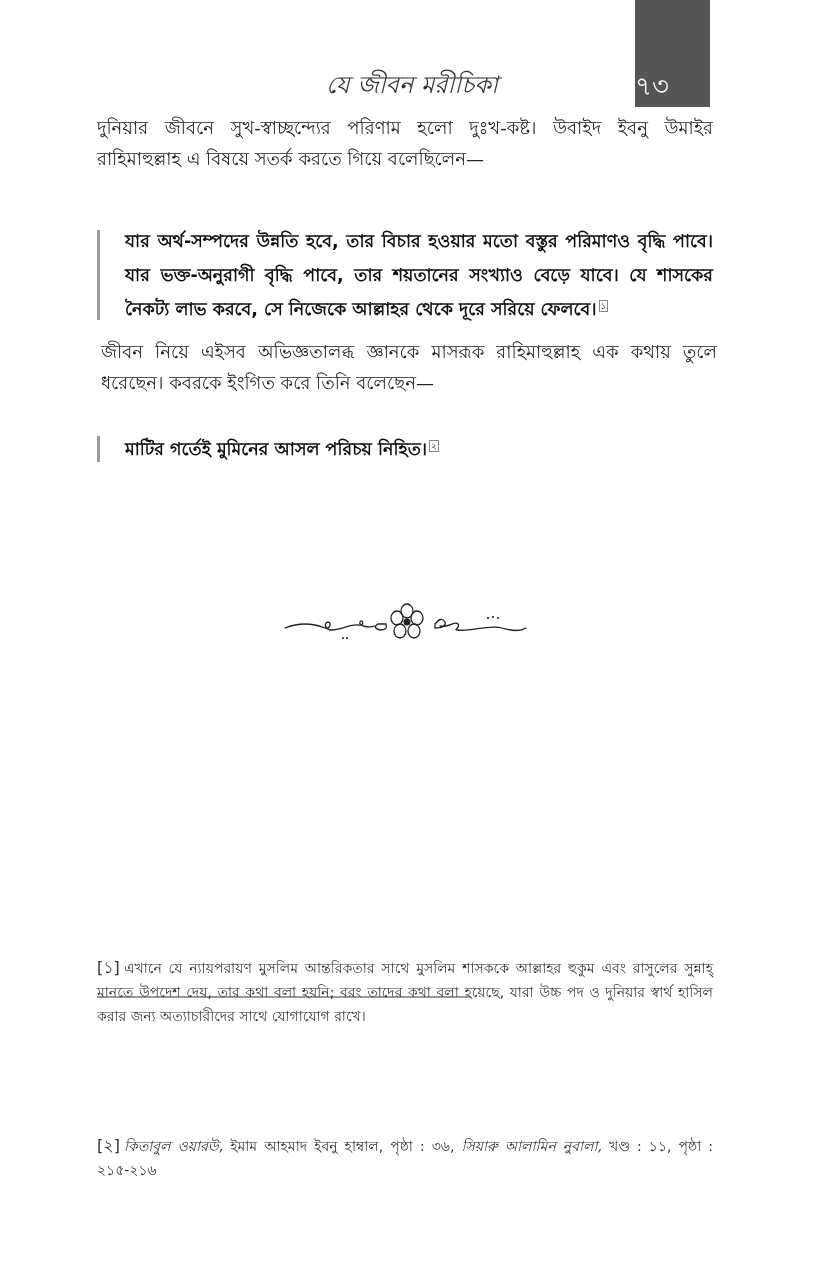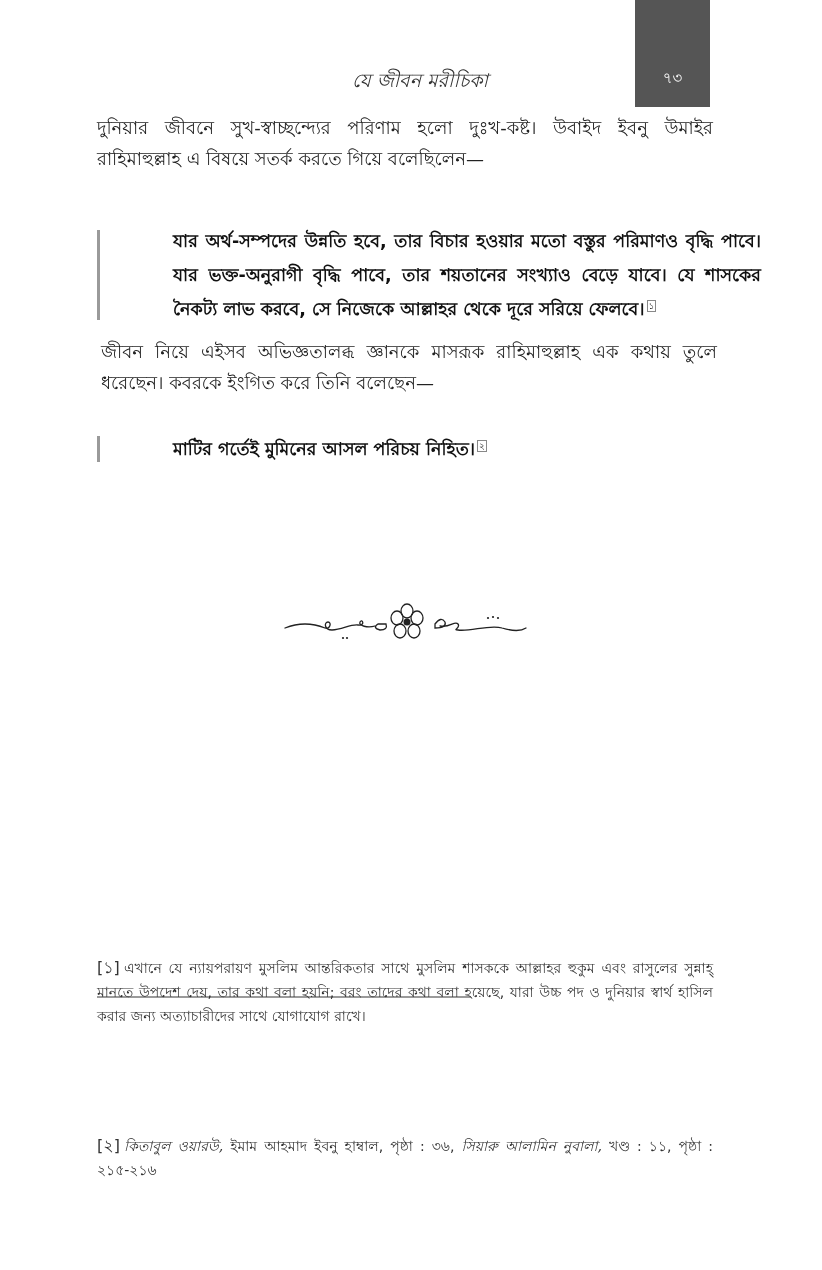--- a/index.html
+++ b/index.html
@@ -1,26 +1,26 @@
 <!DOCTYPE html>
 <html><head>
 <meta charset="utf-8">
 <style>
   html, body { margin: 0; padding: 0; background: #ffffff; }
   body { width: 822px; height: 1270px; position: relative; overflow: hidden;
          font-family: "DejaVu Sans", sans-serif; color: #1a1a1a; }
   .page-box { position: absolute; left: 635px; top: 0; width: 75px; height: 107px;
               background: #555555; }
-  .page-num { position: absolute; left: 0; right: 0; top: 66px; text-align: center;
-              color: #ffffff; font-size: 15px; }
-  .running-head { position: absolute; left: 300px; top: 66px; width: 240px; text-align: center;
-                  font-family: "DejaVu Serif", serif; font-style: italic; font-size: 19px; color: #333; }
+  .page-num { position: absolute; left: 0; right: 0; top: 66px; text-align: left;
+              color: #ffffff; font-size: 26px; }
+  .running-head { position: absolute; left: 292px; top: 66px; width: 240px; text-align: center;
+                  font-family: "DejaVu Serif", serif; font-style: italic; font-size: 24px; color: #333; }
   .para { position: absolute; left: 97px; width: 616px; font-size: 18px; line-height: 31px;
           text-align: justify; text-align-last: left; color: #222; }
-  .quote { position: absolute; left: 97px; width: 616px; padding-left: 48px; }
+  .quote { position: absolute; left: 97px; width: 616px; }
   .quote-bar { position: absolute; left: 0; top: 6px; bottom: 6px; width: 3px; background: #9a9a9a; }
   .quote-text { margin-left: 28px; font-weight: bold; font-size: 17.5px; line-height: 34px;
                 text-align: justify; text-align-last: left; color: #111; }
   sup { font-size: 9px; font-weight: normal; border: 1px solid #888; padding: 0 1px; margin-left: 2px;
         vertical-align: 6px; line-height: 1; }
   .ornament { position: absolute; left: 280px; top: 598px; width: 250px; height: 50px; }
   .fn-rule { position: absolute; left: 97px; top: 996px; width: 374px; height: 2px; background: #9a9a9a; }
   .fn { position: absolute; left: 97px; width: 616px; font-size: 14px; line-height: 24px;
         color: #333; text-align: justify; text-align-last: left; }
   .fn .mark { font-size: 16px; margin-right: 4px; }

